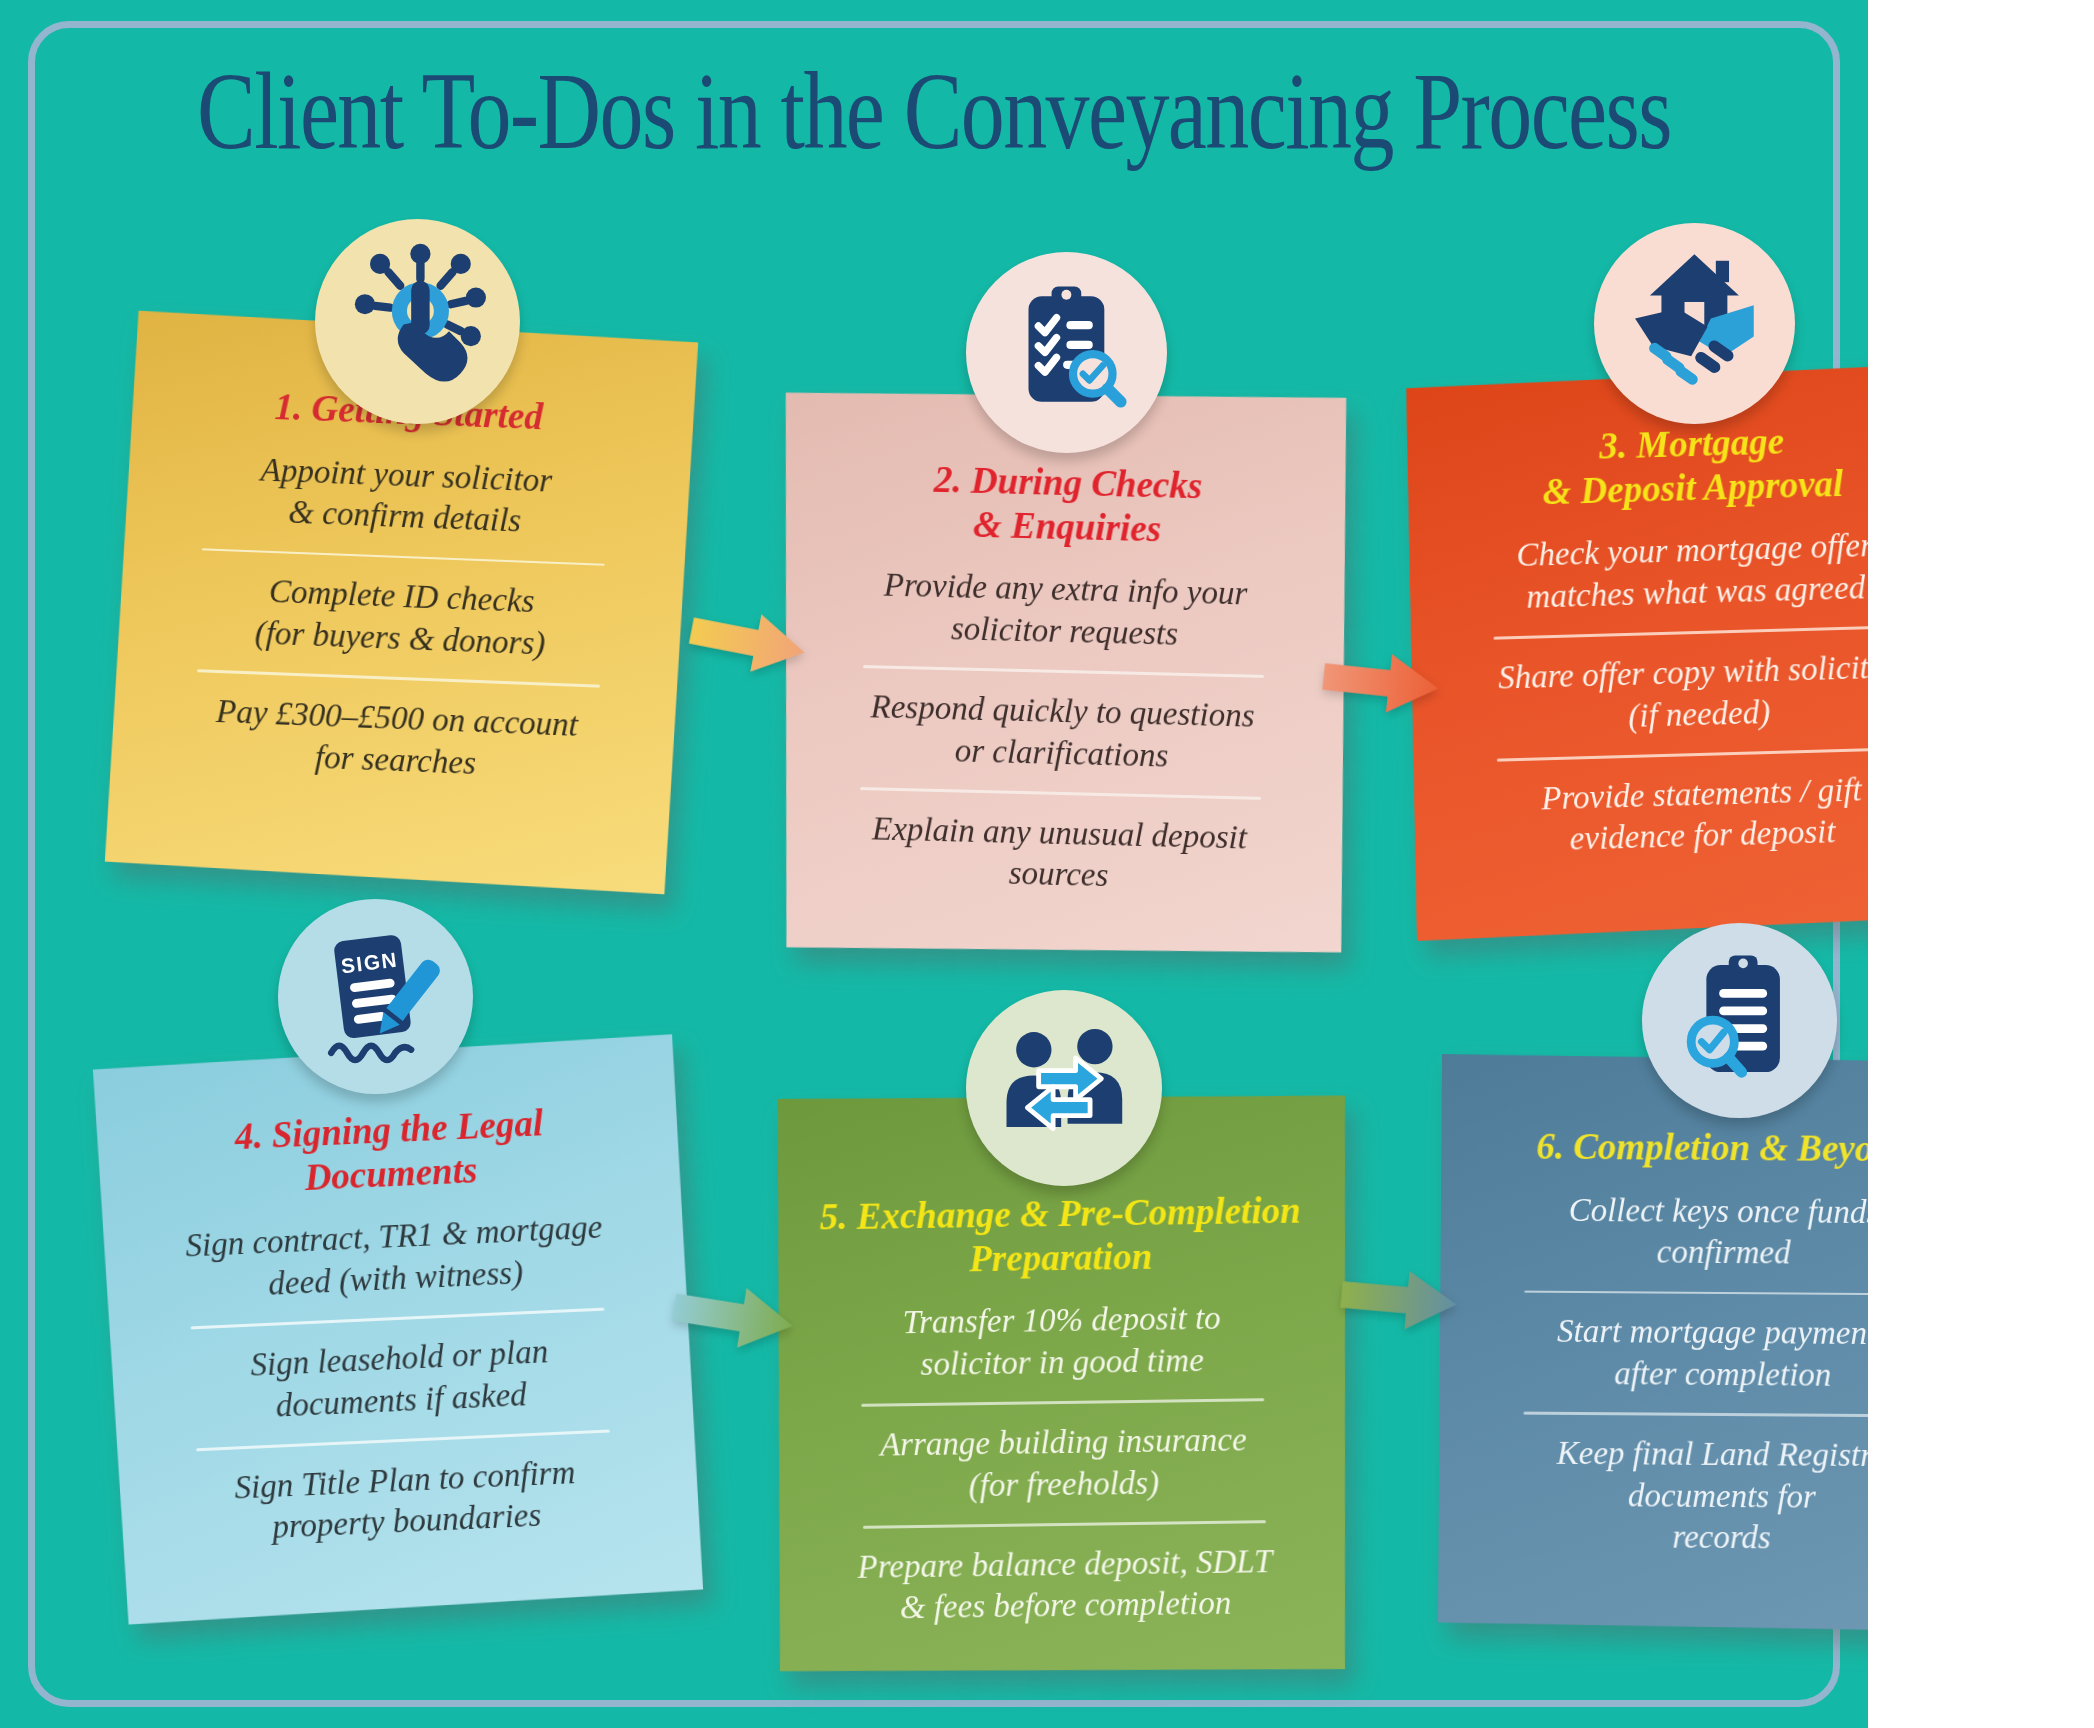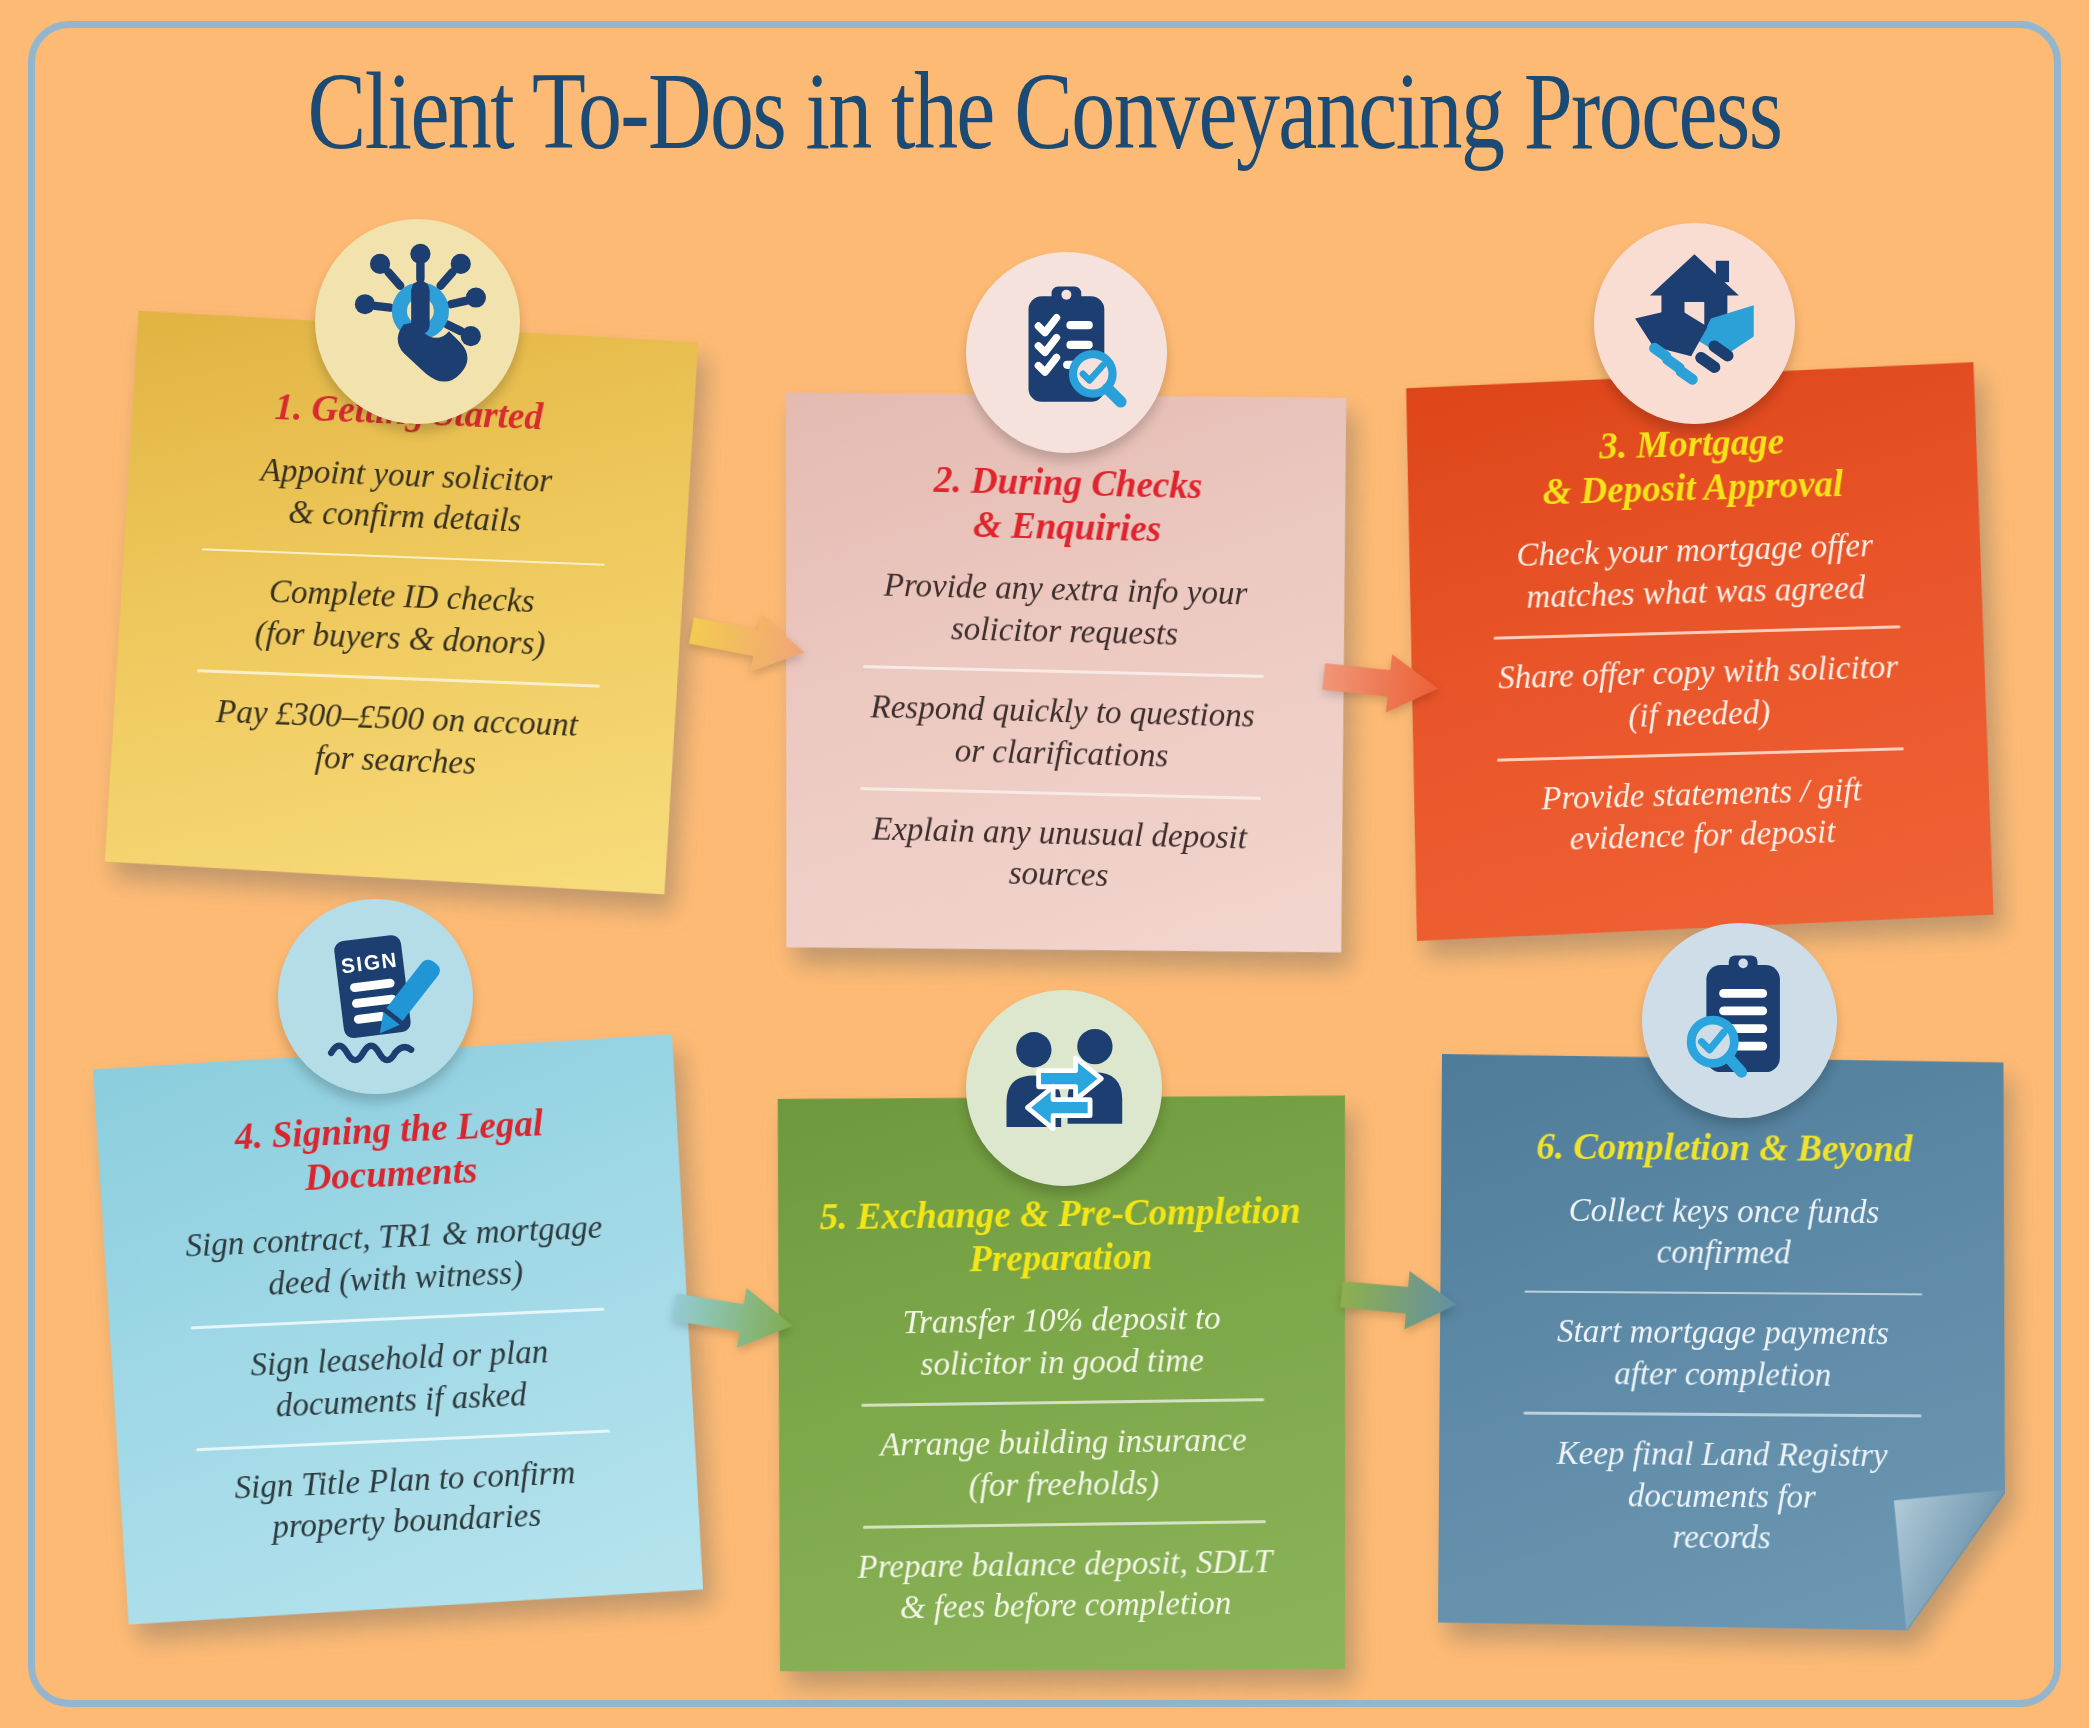--- a/index.html
+++ b/index.html
@@ -1,16 +1,16 @@
 <!DOCTYPE html>
 <html style="font-size:13px"><head>
 <meta charset="utf-8">
 <style>
   html,body{margin:0;padding:0;background:#ffffff;}
-  .stage{position:relative;width:2089px;height:1728px;background:#fdba74;overflow:hidden;
+  .stage{position:relative;width:1868px;height:1728px;background:#14b8a6;overflow:hidden;
          font-family:"Liberation Serif",serif;}
   .frame{position:absolute;left:28px;top:21px;right:28px;bottom:21px;
          border:7.4px solid #93b5ce;border-radius:41px;}
   .title{position:absolute;left:0;right:0;top:43px;text-align:center;
          font-size:88px;line-height:1.25;color:#1b4a74;font-weight:400;
          transform:scaleY(1.25);transform-origin:top center;letter-spacing:-1.6px;}
 
   .note-wrap{position:absolute;filter:drop-shadow(9.8px 16.4px 11.5px rgba(95,95,95,.38));}
   .note{width:100%;height:100%;box-sizing:border-box;display:flex;flex-direction:column;
         align-items:center;text-align:center;padding-left:21px;padding-right:21px;}

